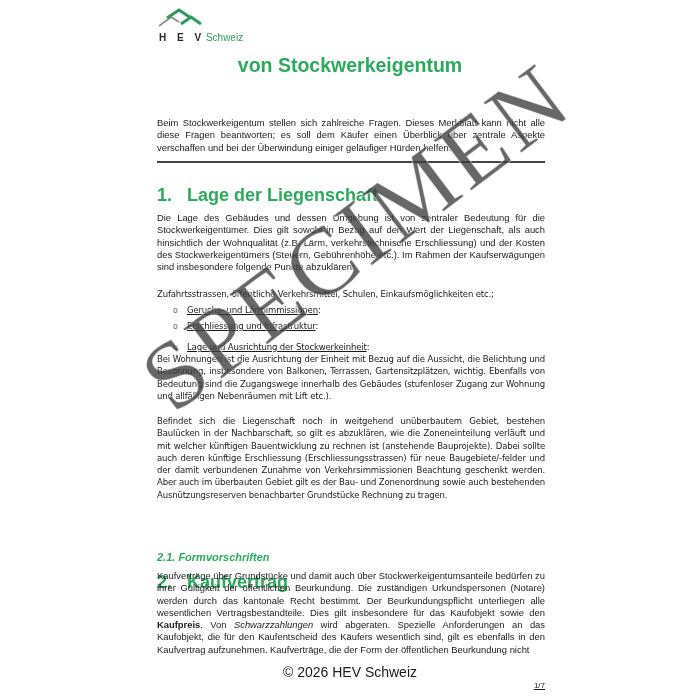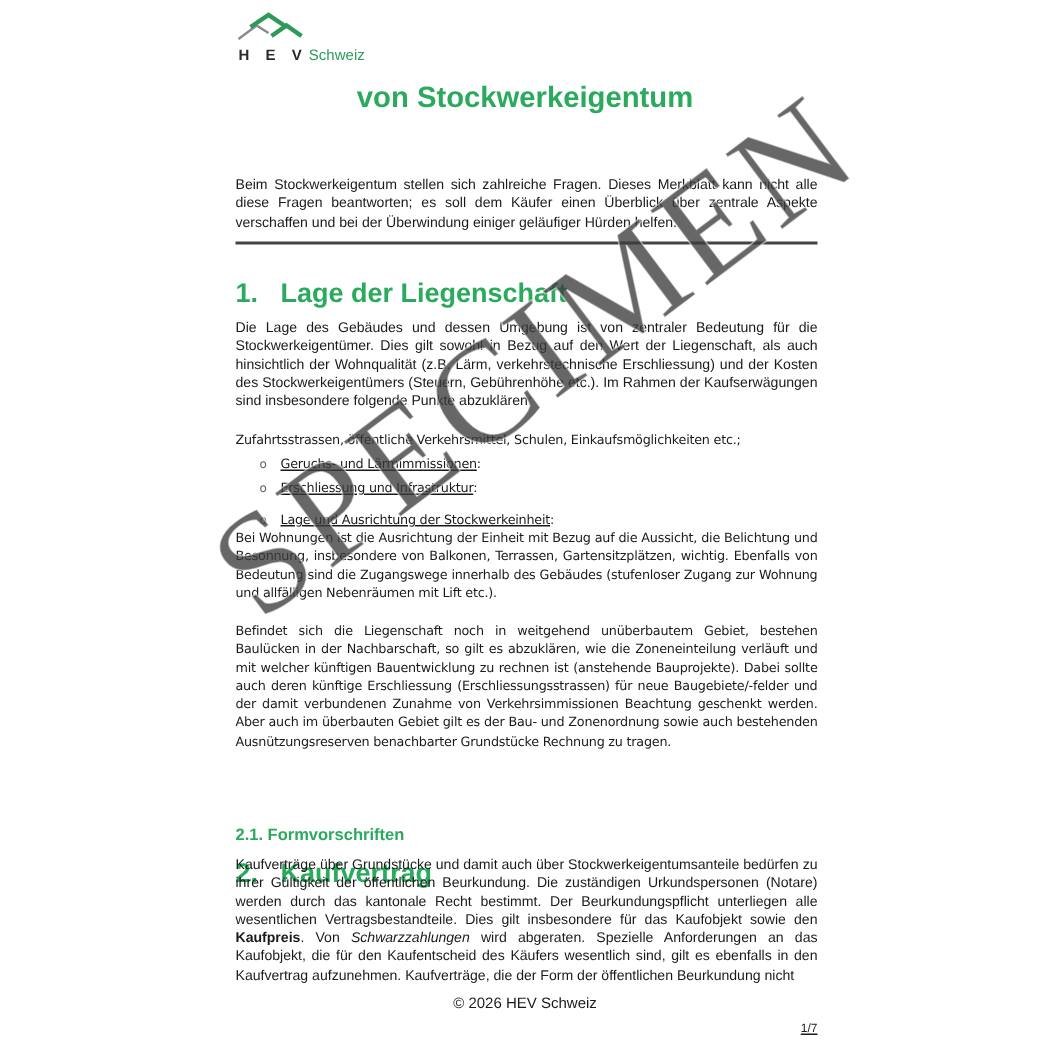--- a/index.html
+++ b/index.html
@@ -8,27 +8,27 @@
   .logo { position:absolute; left:157px; top:8px; width:80px; height:34px; }
   .logo svg { position:absolute; left:0; top:0; }
   .logo-text { position:absolute; left:2px; top:24px; font-size:10px; line-height:12px; white-space:nowrap; }
   .logo-hev { font-weight:bold; letter-spacing:4px; color:#2b2b2b; }
   .logo-schweiz { color:#2e9a5a; font-size:10px; letter-spacing:0; margin-left:-2px; }
   .title { position:absolute; left:150px; top:53px; width:400px; text-align:center; color:#2aaa5c; font-weight:bold; font-size:19.5px; line-height:25px; }
   .intro { position:absolute; left:157px; top:117px; width:388px; font-size:9.4px; line-height:12.3px; text-align:justify; }
   .rule { position:absolute; left:157px; top:161px; width:388px; height:2px; background:#444; }
   .h1 { position:absolute; left:157px; font-size:18px; font-weight:bold; color:#2aaa5c; }
   .h1 .num { display:inline-block; width:30px; }
-  .h2 { position:absolute; left:157px; font-size:11px; font-weight:bold; color:#2aaa5c; }
+  .h2 { position:absolute; left:157px; font-size:11px; font-weight:bold; color:#2aaa5c;font-style:italic; }
   .para { position:absolute; left:157px; width:388px; font-size:9.4px; line-height:12.3px; text-align:justify; }
   .sub-para { font-family:"DejaVu Sans", sans-serif; font-size:8.5px; letter-spacing:-0.15px; }
   .bullet-head { position:absolute; left:173px; font-family:"DejaVu Sans", sans-serif; font-size:8.5px; letter-spacing:-0.15px; }
   .bullet-head .dot { display:inline-block; width:14px; color:#666; font-size:8px; }
   .bullet-head .txt { text-decoration:underline; }
-  .footer { position:absolute; left:150px; top:664px; width:400px; text-align:center; font-size:10px; }
+  .footer { position:absolute; left:150px; top:664px; width:400px; text-align:center; font-size:14px; }
   .pagenum { position:absolute; left:520px; top:681px; width:25px; text-align:right; font-size:8px;text-decoration:underline; }
   .watermark { position:absolute; left:120px; top:345px; font-family:"Liberation Serif", serif; font-size:96px; letter-spacing:4px; color:rgba(60,60,60,0.78); transform:rotate(-37deg); transform-origin:left top; white-space:nowrap; -webkit-text-stroke:1px rgba(255,255,255,0.5); pointer-events:none; }
 </style>
 </head>
 <body>
 
 <div class="page">
 
   <div class="logo">
     <svg width="60" height="24" viewBox="0 0 60 24">

